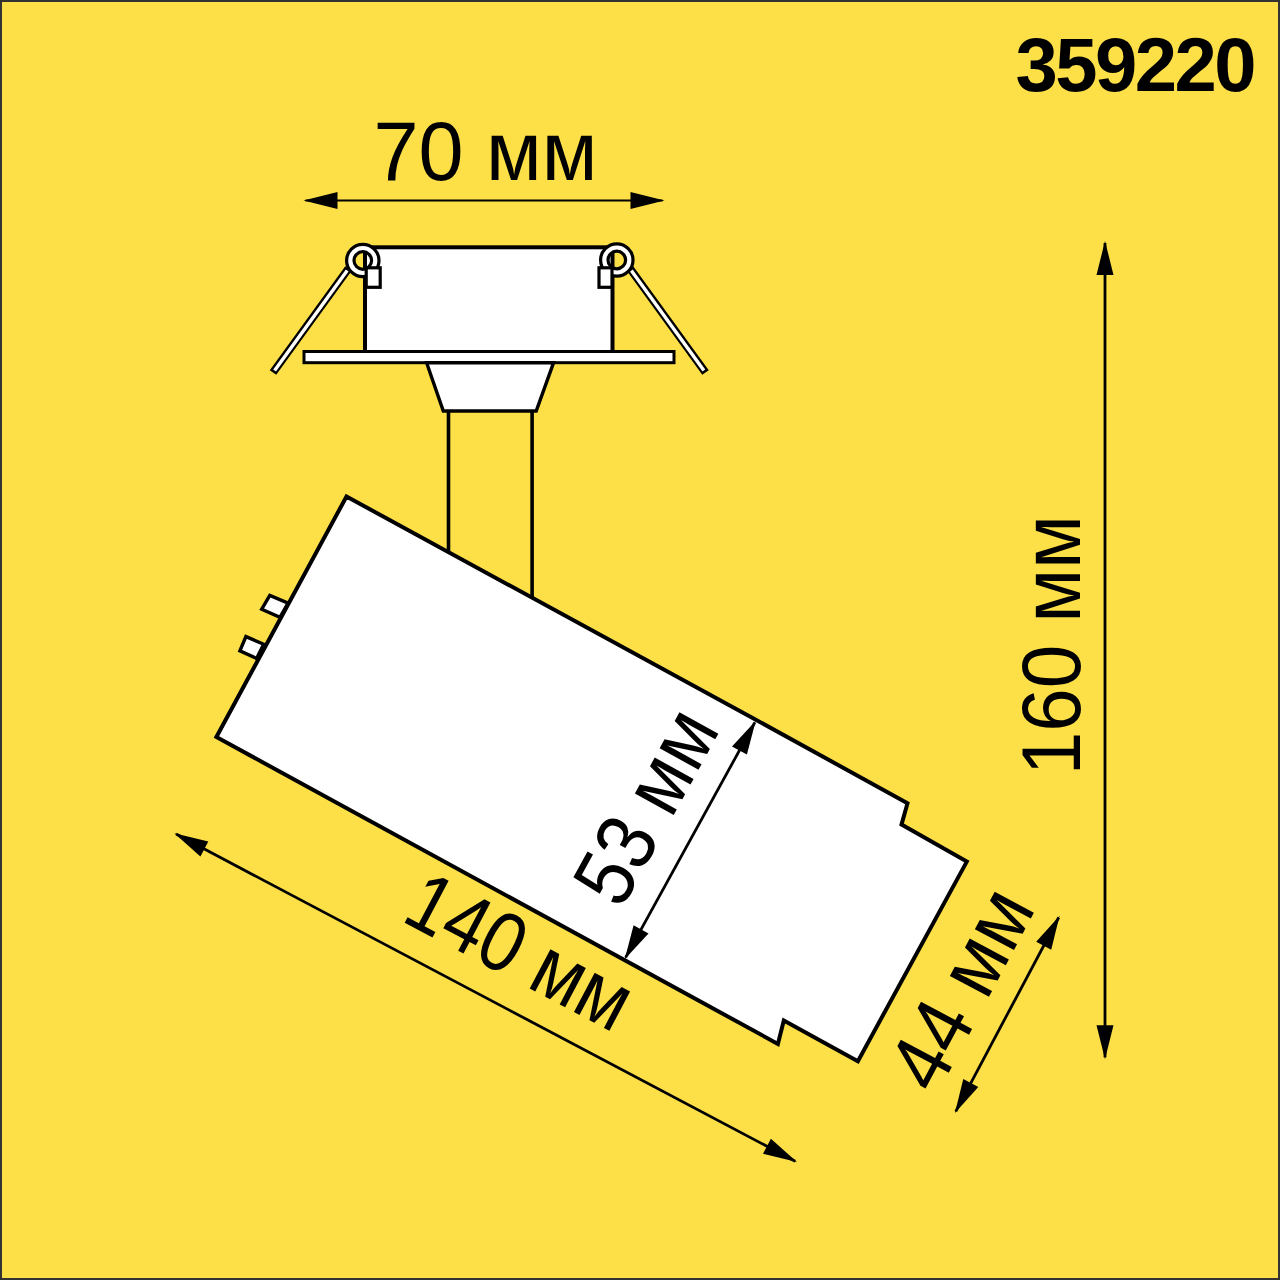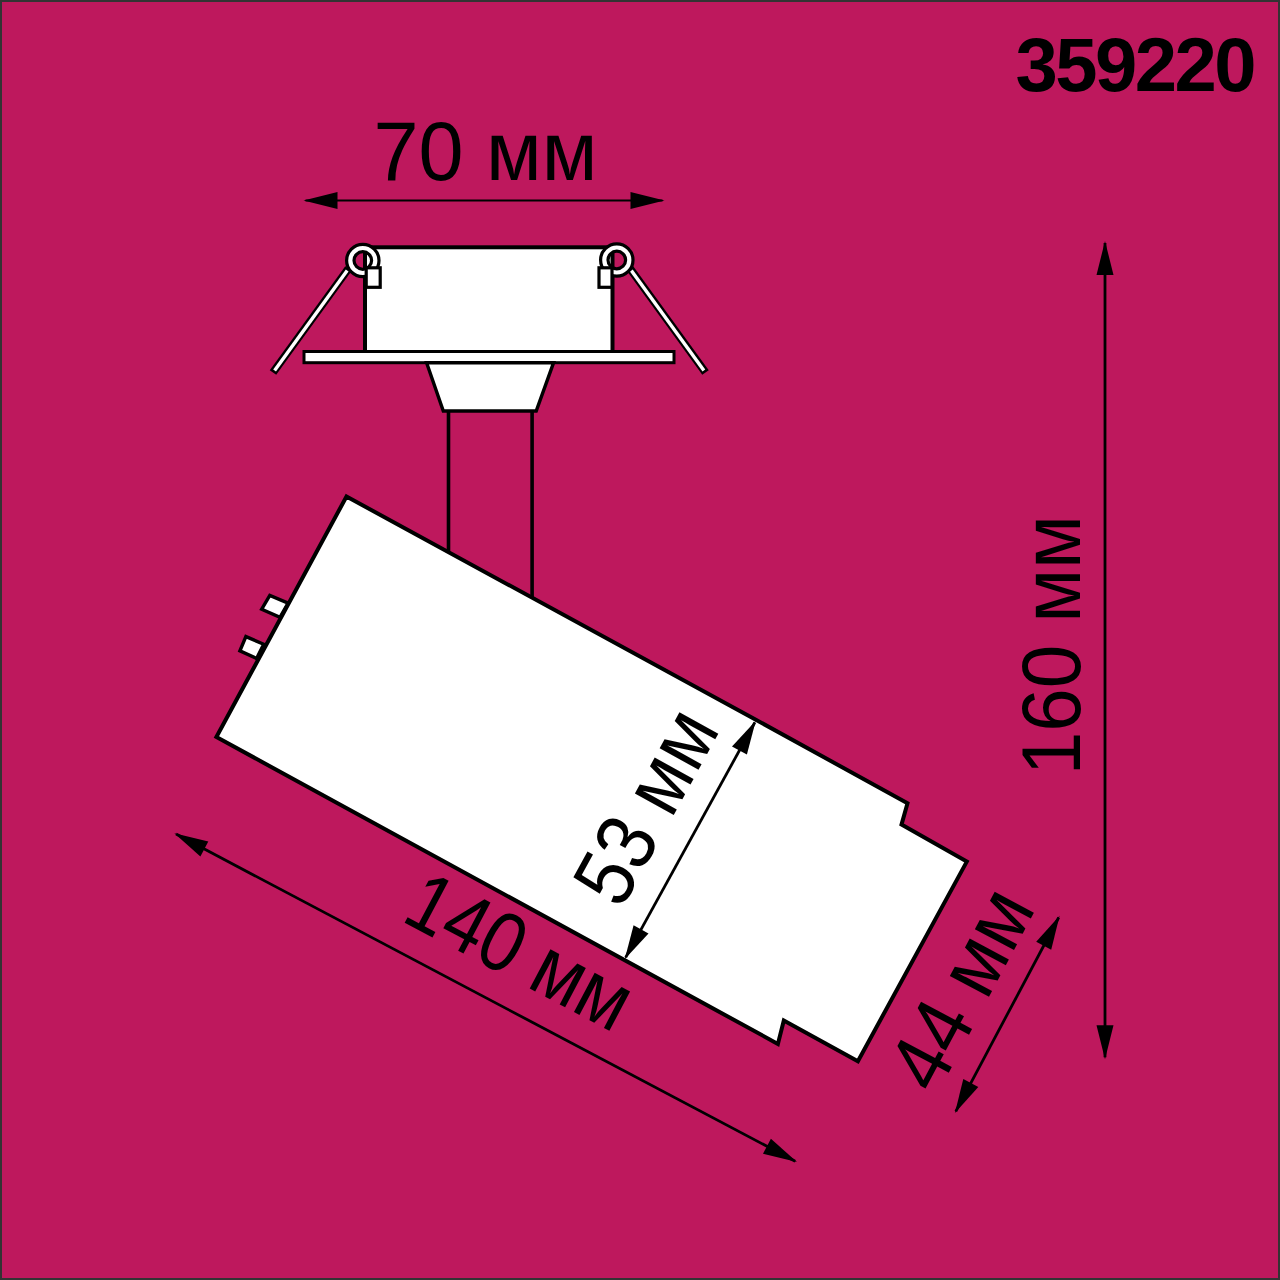--- a/index.html
+++ b/index.html
@@ -1,15 +1,15 @@
 <!DOCTYPE html>
 <html><head><meta charset="utf-8">
 <style>
 html,body{margin:0;padding:0;background:#fff;}
-.page{position:relative;width:1280px;height:1280px;box-sizing:border-box;border:2px solid #333;background:#be185d;
+.page{position:relative;width:1280px;height:1280px;box-sizing:border-box;border:2px solid #333;background:#fde047;
 font-family:"Liberation Sans",sans-serif;}
 .artnum{position:absolute;top:18.5px;right:24px;font-weight:bold;font-size:76px;letter-spacing:-2.5px;color:#000;}
 svg text{font-family:"Liberation Sans",sans-serif;}
 </style></head>
 <body>
 <div class="page">
 
 <div class="artnum">359220</div>
 
 <svg width="1280" height="1280" viewBox="0 0 1280 1280" style="position:absolute;left:0;top:0">

